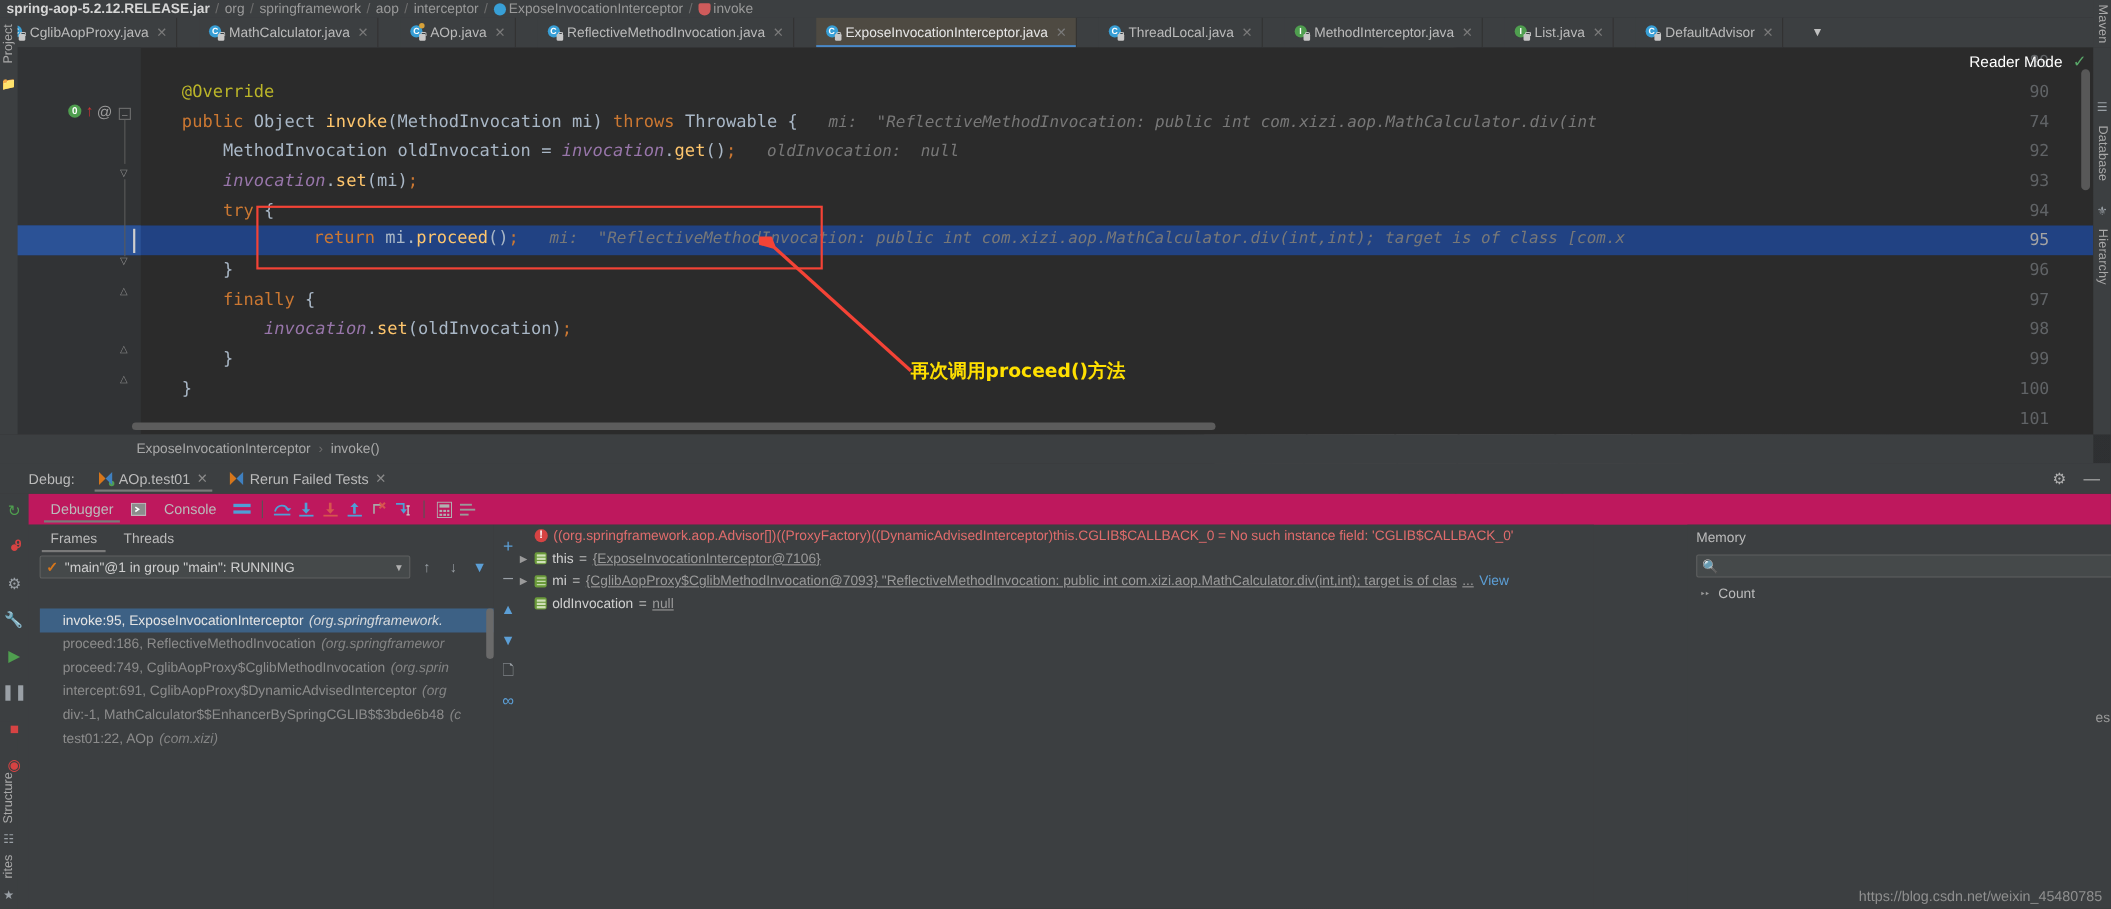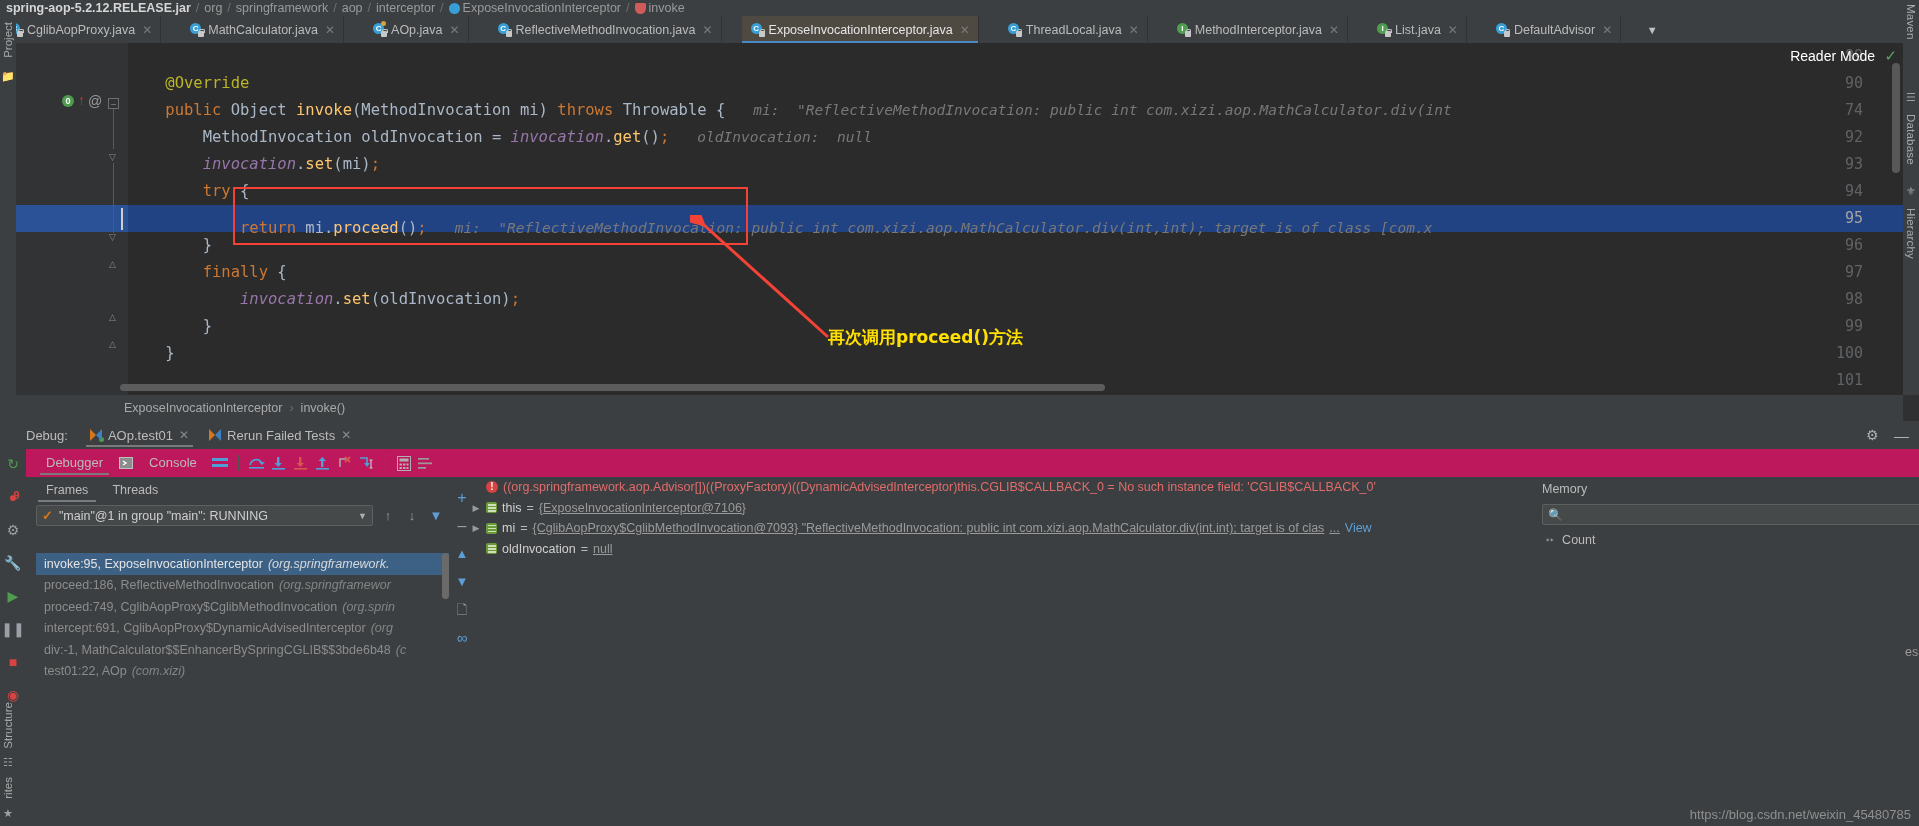--- a/index.html
+++ b/index.html
@@ -136,21 +136,21 @@
   .ft-tab{ padding:0 12px; font-size:12.5px; color:#bbbbbb; position:relative; height:26px; line-height:26px;}
   .ft-tab.active::after{content:"";position:absolute;left:4px;right:4px;bottom:1px;height:2px;background:#7a7a7a;}
   .thread-row{ display:flex; align-items:center; padding:2px 4px 2px 10px; gap:6px;}
   .thread-combo{ flex:1; height:21px; background:#45494a; border:1px solid #5e6060; border-radius:2px;
      display:flex; align-items:center; padding:0 5px; font-size:12.5px; color:#cfcfcf; gap:6px;}
   .chk{ color:#d6761b; font-size:13px; font-weight:bold;}
   .cb-arrow{ margin-left:auto; color:#b0b0b0; font-size:9px;}
   .tr-ic{ width:18px;height:18px;text-align:center;font-size:13px;color:#9aa0a6;line-height:18px;}
 
   .frames-list{ position:absolute; left:10px; top:76px; width:413px; height:270px; overflow:hidden;}
-  .frame-row{ height:21.5px; display:flex; align-items:center; padding-left:8px; font-size:12.5px;
+  .frame-row{ height:21.5px; display:flex; align-items:center; padding-left:21px; font-size:12.5px;
      color:#8c8c8c; white-space:nowrap; }
   .frame-row.sel{ background:#3d6185; color:#e4e4e4; }
   .frame-row .pkg{ font-style:italic; opacity:.9; margin-left:5px;}
   .frames-scroll{ position:absolute; right:0; top:0; width:7px; height:46px; background:#6a6a6a; border-radius:4px;}
 
   .panel-vars{ position:absolute; left:449px; top:28px; width:1000px; height:349px; background:#3c3f41;}
   .vars-title{ padding:6px 0 4px 10px; font-size:12.5px; color:#bbbbbb;}
   .var-row{ display:flex; align-items:center; gap:5px; height:20.5px; font-size:12.5px;
      color:#bbbbbb; padding-left:22px; white-space:nowrap;}
   .v-exp{ width:10px; color:#9a9a9a; font-size:9px; text-align:center;}
@@ -348,21 +348,21 @@
     <div class="fold-line" style="left:113px;top:120px;height:70px;"></div>
 
     <div class="code-area" id="codelines">
       <div class="caret" style="left:-7px;top:165px;"></div>
     <div class="cline" style="top: 0px; left: 0px;"></div>
         <div class="cline" style="top: 27px; left: 0px;">    <span class="anno">@Override</span></div>
         <div class="cline" style="top: 54px; left: 0px;">    <span class="kw">public</span> Object <span class="mtd">invoke</span>(MethodInvocation mi) <span class="kw">throws</span> Throwable {   <span class="hint">mi:  "ReflectiveMethodInvocation: public int com.xizi.aop.MathCalculator.div(int</span></div>
         <div class="cline" style="top: 81px; left: 0px;">        MethodInvocation oldInvocation = <span class="fld">invocation</span>.<span class="mtd">get</span>()<span class="sem">;</span>   <span class="hint">oldInvocation:  null</span></div>
         <div class="cline" style="top: 108px; left: 0px;">        <span class="fld">invocation</span>.<span class="mtd">set</span>(mi)<span class="sem">;</span></div>
         <div class="cline" style="top: 135px; left: 0px;">        <span class="kw">try</span> {</div>
-        <div class="cline" style="top: 172px; left: 0px;">            <span class="kw">return</span> mi.<span class="mtd">proceed</span>()<span class="sem">;</span>   <span class="hint">mi:  "ReflectiveMethodInvocation: public int com.xizi.aop.MathCalculator.div(int,int); target is of class [com.x</span></div>
+        <div class="cline" style="top: 160px; left: 0px; padding-left: 45px;">            <span class="kw">return</span> mi.<span class="mtd">proceed</span>()<span class="sem">;</span>   <span class="hint">mi:  "ReflectiveMethodInvocation: public int com.xizi.aop.MathCalculator.div(int,int); target is of class [com.x</span></div>
         <div class="cline" style="top: 189px; left: 0px;">        }</div>
         <div class="cline" style="top: 216px; left: 0px;">        <span class="kw">finally</span> {</div>
         <div class="cline" style="top: 243px; left: 0px;">            <span class="fld">invocation</span>.<span class="mtd">set</span>(oldInvocation)<span class="sem">;</span></div>
         <div class="cline" style="top: 270px; left: 0px;">        }</div>
         <div class="cline" style="top: 297px; left: 0px;">    }</div>
         <div class="cline" style="top: 324px; left: 0px;"></div>
       </div>
 
     <div class="hsb" style="width:985px;"></div>
     <div class="vscroll" style="top:20px;right:3px;height:110px;"></div>

